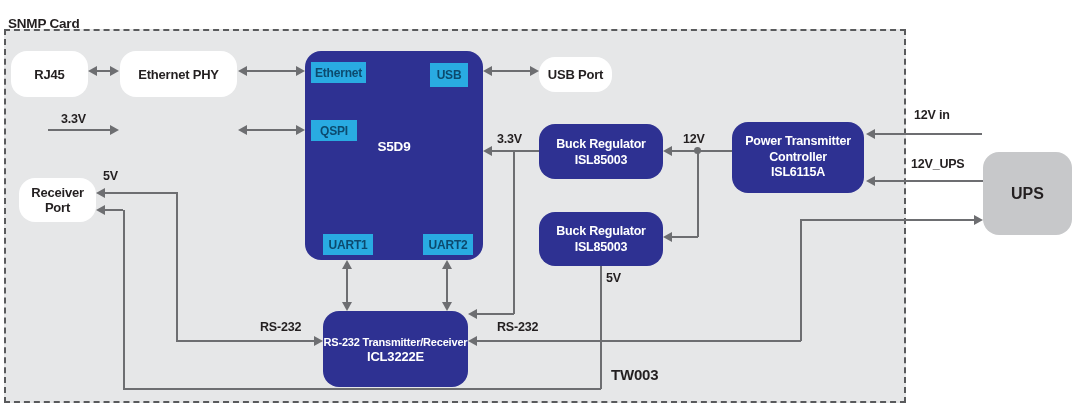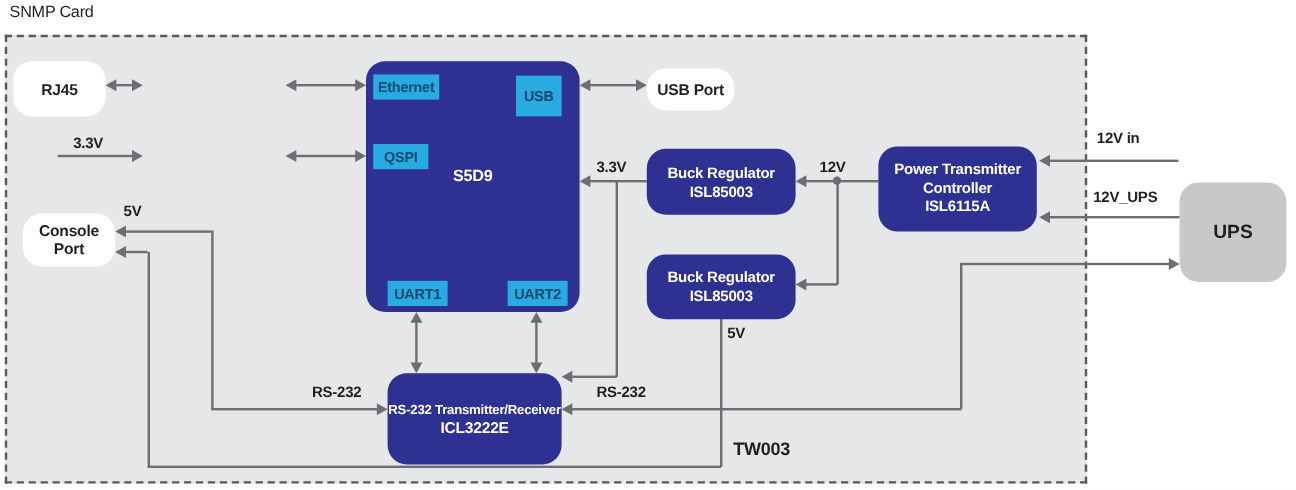--- a/index.html
+++ b/index.html
@@ -8,21 +8,21 @@
     --cardbg:#e6e7e8;
     --upsgray:#c7c8ca;
     --wire:#6d6e71;
     --ink:#231f20;
   }
   html,body{margin:0;padding:0;background:#fff;}
   .page{
     position:relative;width:1080px;height:408px;background:#fff;overflow:hidden;
     font-family:"Liberation Sans", sans-serif;color:var(--ink);
   }
-  .title{position:absolute;left:8px;top:2px;font-size:13.5px;font-weight:400;letter-spacing:-0.2px;}
+  .title{position:absolute;left:8px;top:16px;font-size:13.5px;font-weight:700;letter-spacing:-0.2px;}
   .card{
     position:absolute;left:4px;top:29px;width:902px;height:374px;
     background:var(--cardbg);border:2px dashed #595a5c;box-sizing:border-box;z-index:0;
   }
   .blk{
     position:absolute;display:flex;align-items:center;justify-content:center;
     text-align:center;z-index:2;box-sizing:border-box;border-radius:16px;
   }
   .white{background:#fff;font-size:13px;font-weight:700;letter-spacing:-0.2px;}
   .bluebg{background:var(--blue);color:#fff;font-weight:700;letter-spacing:-0.2px;}
@@ -119,35 +119,38 @@
   <div class="ah l" style="left:866px;top:129px;"></div>
   <div class="hline" style="left:874px;top:133px;width:108px;"></div>
 
   <div class="ah l" style="left:866px;top:176px;"></div>
   <div class="hline" style="left:874px;top:180px;width:109px;"></div>
 
   <div class="blk white" style="left:11px;top:51px;width:77px;height:46px;">
     <span>RJ45</span>
   </div>
 
+  <div class="blk white" style="left:120px;top:51px;width:117px;height:46px;">
+    <span>Ethernet PHY</span>
+  </div>
 
 
   <div class="blk white" style="left:19px;top:178px;width:77px;height:44px;">
-    <span>Console Port</span>
+    <span>Receiver Port</span>
   </div>
 
   <div class="blk white" style="left:539px;top:57px;width:73px;height:35px;">
     <span>USB Port</span>
   </div>
 
   <div class="blk bluebg" style="left:305px;top:51px;width:178px;height:209px;">
     <div class="tab" style="left:6px;top:11px;width:55px;height:21px;">
       <span>Ethernet</span>
     </div>
-    <div class="tab" style="left:125px;top:12px;width:38px;height:34px;">
+    <div class="tab" style="left:125px;top:12px;width:38px;height:24px;">
       <span>USB</span>
     </div>
     <div class="tab" style="left:6px;top:69px;width:46px;height:21px;">
       <span>QSPI</span>
     </div>
     <div class="tab" style="left:18px;top:183px;width:50px;height:21px;">
       <span>UART1</span>
     </div>
     <div class="tab" style="left:118px;top:183px;width:50px;height:21px;">
       <span>UART2</span>

